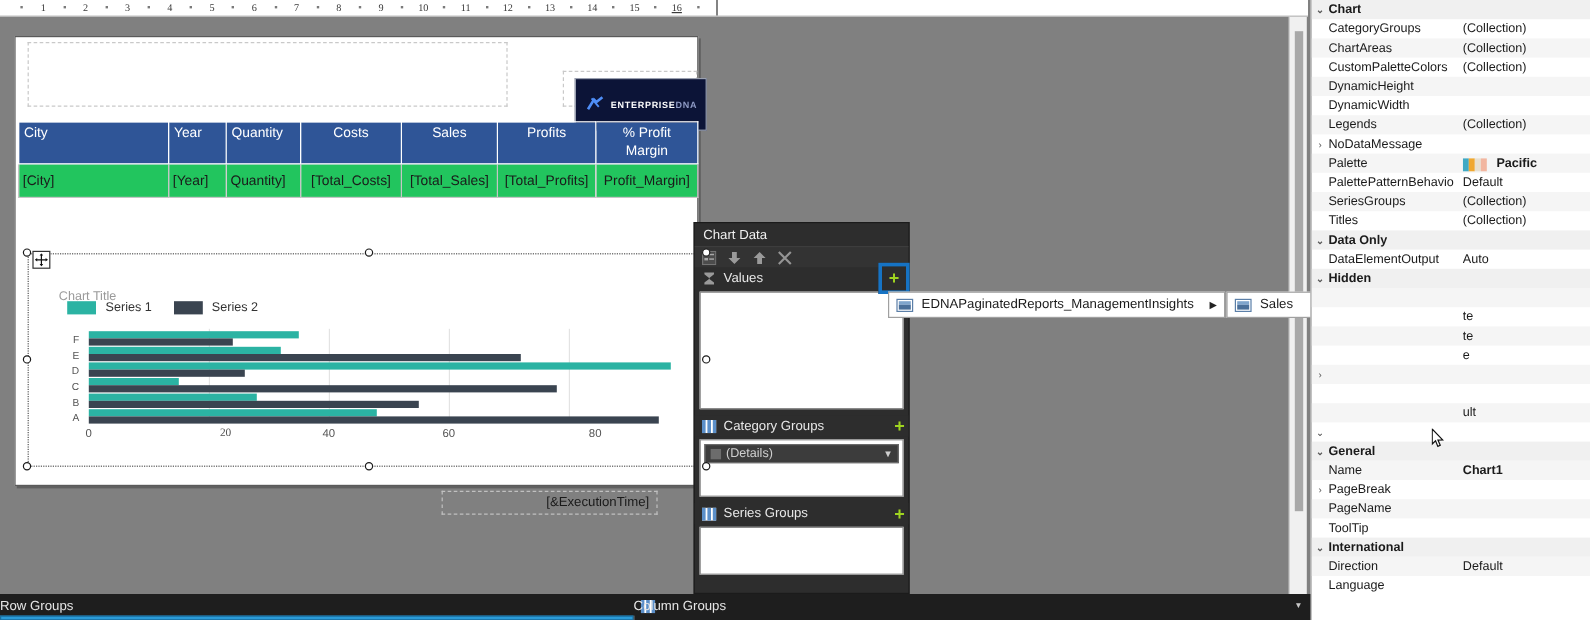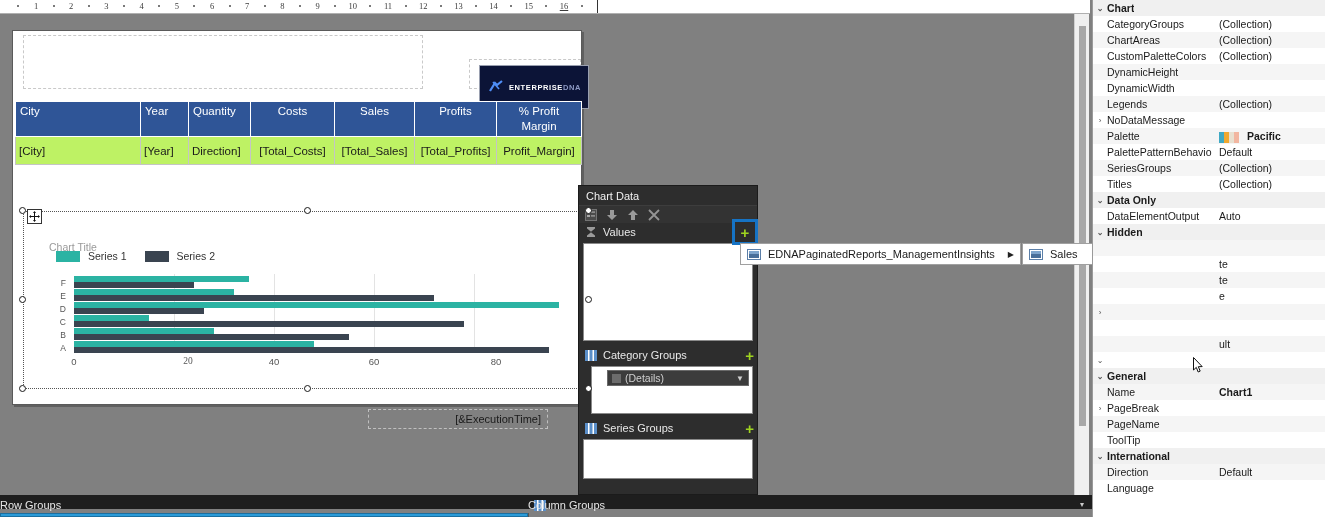--- a/index.html
+++ b/index.html
@@ -68,21 +68,21 @@
   #tablix { position: absolute; left: 2px; top: 70px; width: 566px; }
   #tablix table { border-collapse: collapse; width: 566px; table-layout: fixed; }
   #tablix th {
     background: #2f5597; color: #ffffff; font-weight: normal;
     font-size: 11.5px; height: 35px; border: 1px solid #ffffff;
     padding: 0 4px; vertical-align: top; line-height: 15px; padding-top: 2px;
   }
   #tablix th.left { text-align: left; }
   #tablix th.center { text-align: center; }
   #tablix td {
-    background: #bef264; color: #1a1a1a; font-size: 11.5px;
+    background: #22c55e; color: #1a1a1a; font-size: 11.5px;
     height: 28px; border: 1px solid #c5c5c5; padding: 0 3px;
     white-space: nowrap; overflow: hidden;
   }
   #tablix td.left { text-align: left; }
   #tablix td.center { text-align: center; }
 
   
   #chart-wrap {
     position: absolute; left: 10px; top: 180px; width: 566px; height: 178px;
   }
@@ -224,21 +224,21 @@
   #doc-vscroll {
     position: absolute; left: 1074px; top: 14px; width: 15px; height: 481px;
     background: #f0f0f0; border-left: 1px solid #d0d0d0;
   }
   #doc-vthumb {
     position: absolute; left: 4px; top: 12px; width: 7px; height: 400px; background: #a8a8a8;
   }
 
   
   #group-pane {
-    position: absolute; left: 0; top: 495px; width: 1092px; height: 14px;
+    position: absolute; left: 0; top: 495px; width: 1092px; height: 22px;
     background: #1e1e1e; color: #e6e6e6; text-align: right;
   }
   #rg-label { position: absolute; left: 0; top: 4px; font-size: 11px; }
   #cg-icon { position: absolute; left: 534px; top: 5px; width: 12px; height: 11px; }
   #cg-label { position: absolute; left: 528px; top: 4px; font-size: 11px; }
   #cg-caret { position: absolute; right: 8px; top: 5px; font-size: 8px; color: #c8c8c8; }
   #rg-selbar {
     position: absolute; left: 0; top: 18px; width: 528px; height: 4px;
     background: #2b9bd8; border: 1px solid #1b6fa0;
   }
@@ -325,21 +325,21 @@
               <th class="center">Costs</th>
               <th class="center">Sales</th>
               <th class="center">Profits</th>
               <th class="center">% Profit Margin</th>
             </tr>
           </thead>
           <tbody>
             <tr>
               <td class="left">[City]</td>
               <td class="left">[Year]</td>
-              <td class="left">Direction]</td>
+              <td class="left">Quantity]</td>
               <td class="center">[Total_Costs]</td>
               <td class="center">[Total_Sales]</td>
               <td class="center">[Total_Profits]</td>
               <td class="center">Profit_Margin]</td>
             </tr>
           </tbody>
         </table>
       </div>
 
       <div id="chart-wrap">
@@ -440,21 +440,21 @@
     <div class="cd-section-head" style="margin-top:5px;">
       <svg style="width:12px;height:11px" viewBox="0 0 12 11">
         <rect x="0" y="0" width="12" height="11" fill="#ffffff"></rect>
         <rect x="0" y="0" width="3" height="11" fill="#5b8fc9"></rect>
         <rect x="4.5" y="0" width="3" height="11" fill="#5b8fc9"></rect>
         <rect x="9" y="0" width="3" height="11" fill="#5b8fc9"></rect>
       </svg>
       <span>Category Groups</span>
       <span class="plus-glyph" style="margin-left:auto;">+</span>
     </div>
-    <div class="cd-listbox" style="margin:2px 4px 0 12px;height:48px;padding-left:12px;">
+    <div class="cd-listbox" style="margin:2px 4px 0 4px;height:48px;">
       <div id="details-combo">
         <svg style="width:9px;height:9px;opacity:.6" viewBox="0 0 9 9">
           <rect x="0" y="0" width="9" height="9" fill="#8c8c8c"></rect>
         </svg>
         <span>(Details)</span>
         <span class="caret">▼</span>
       </div>
     </div>
 
     <div class="cd-section-head" style="margin-top:5px;">

